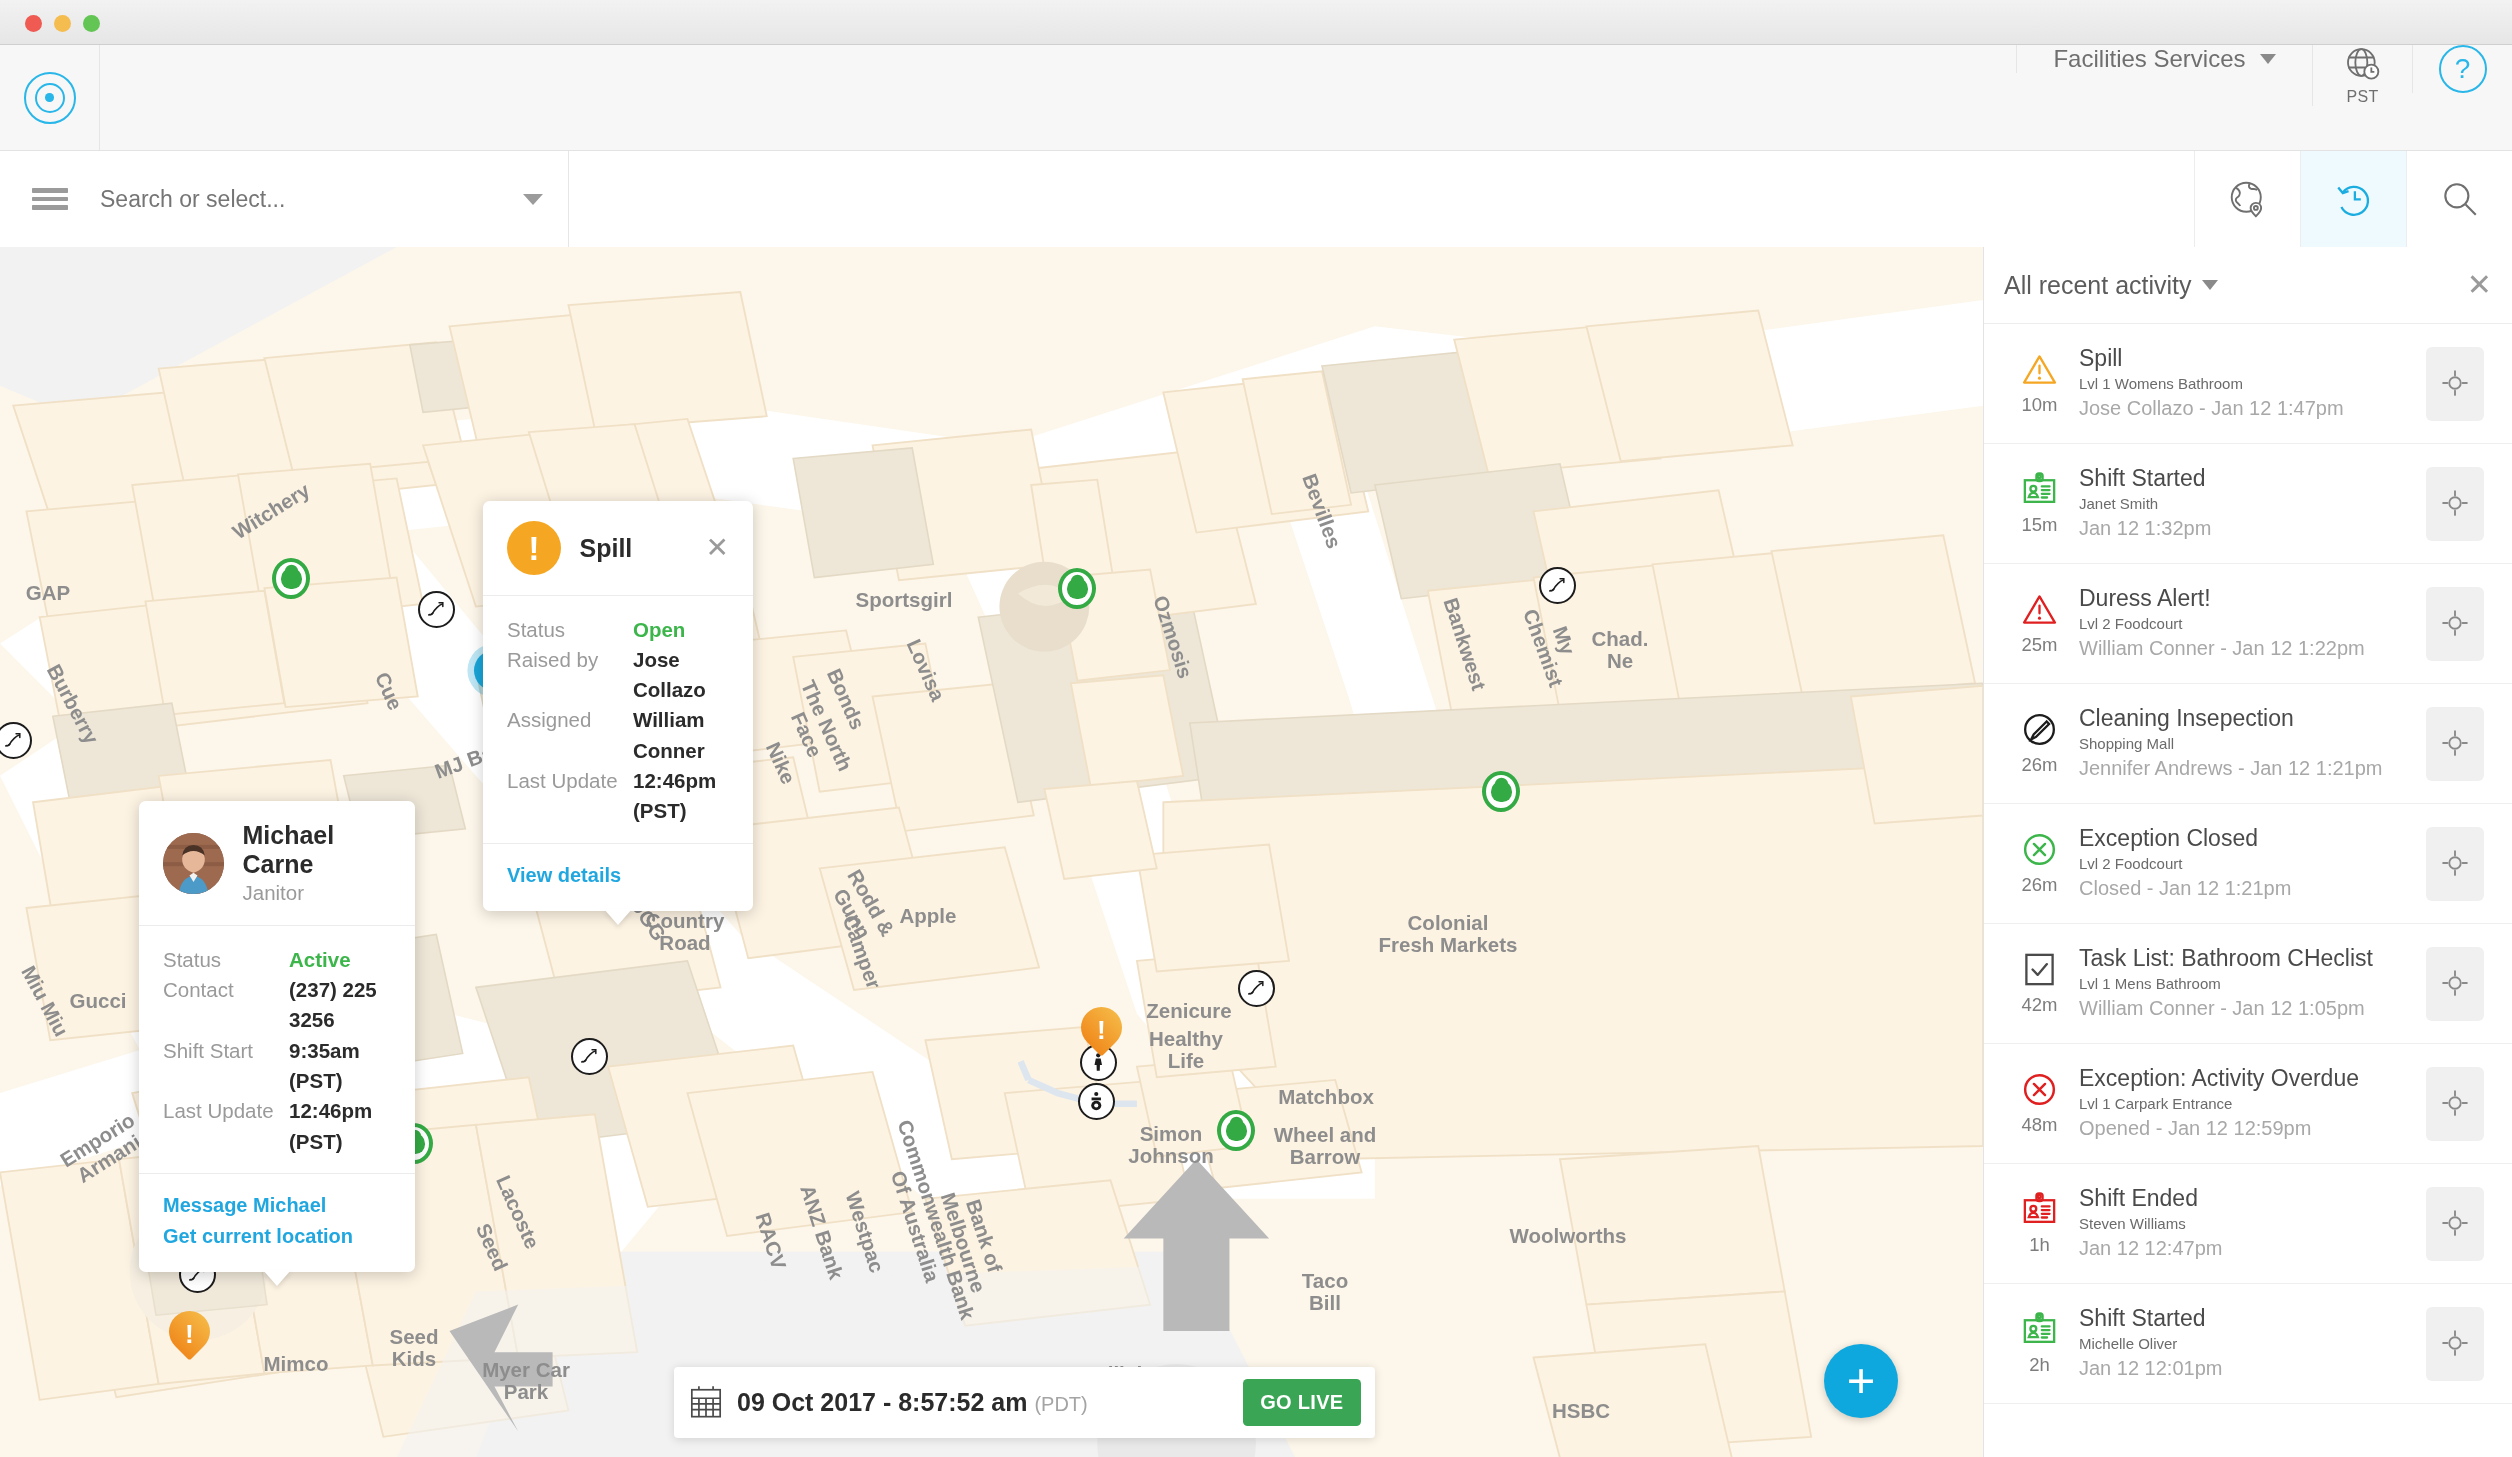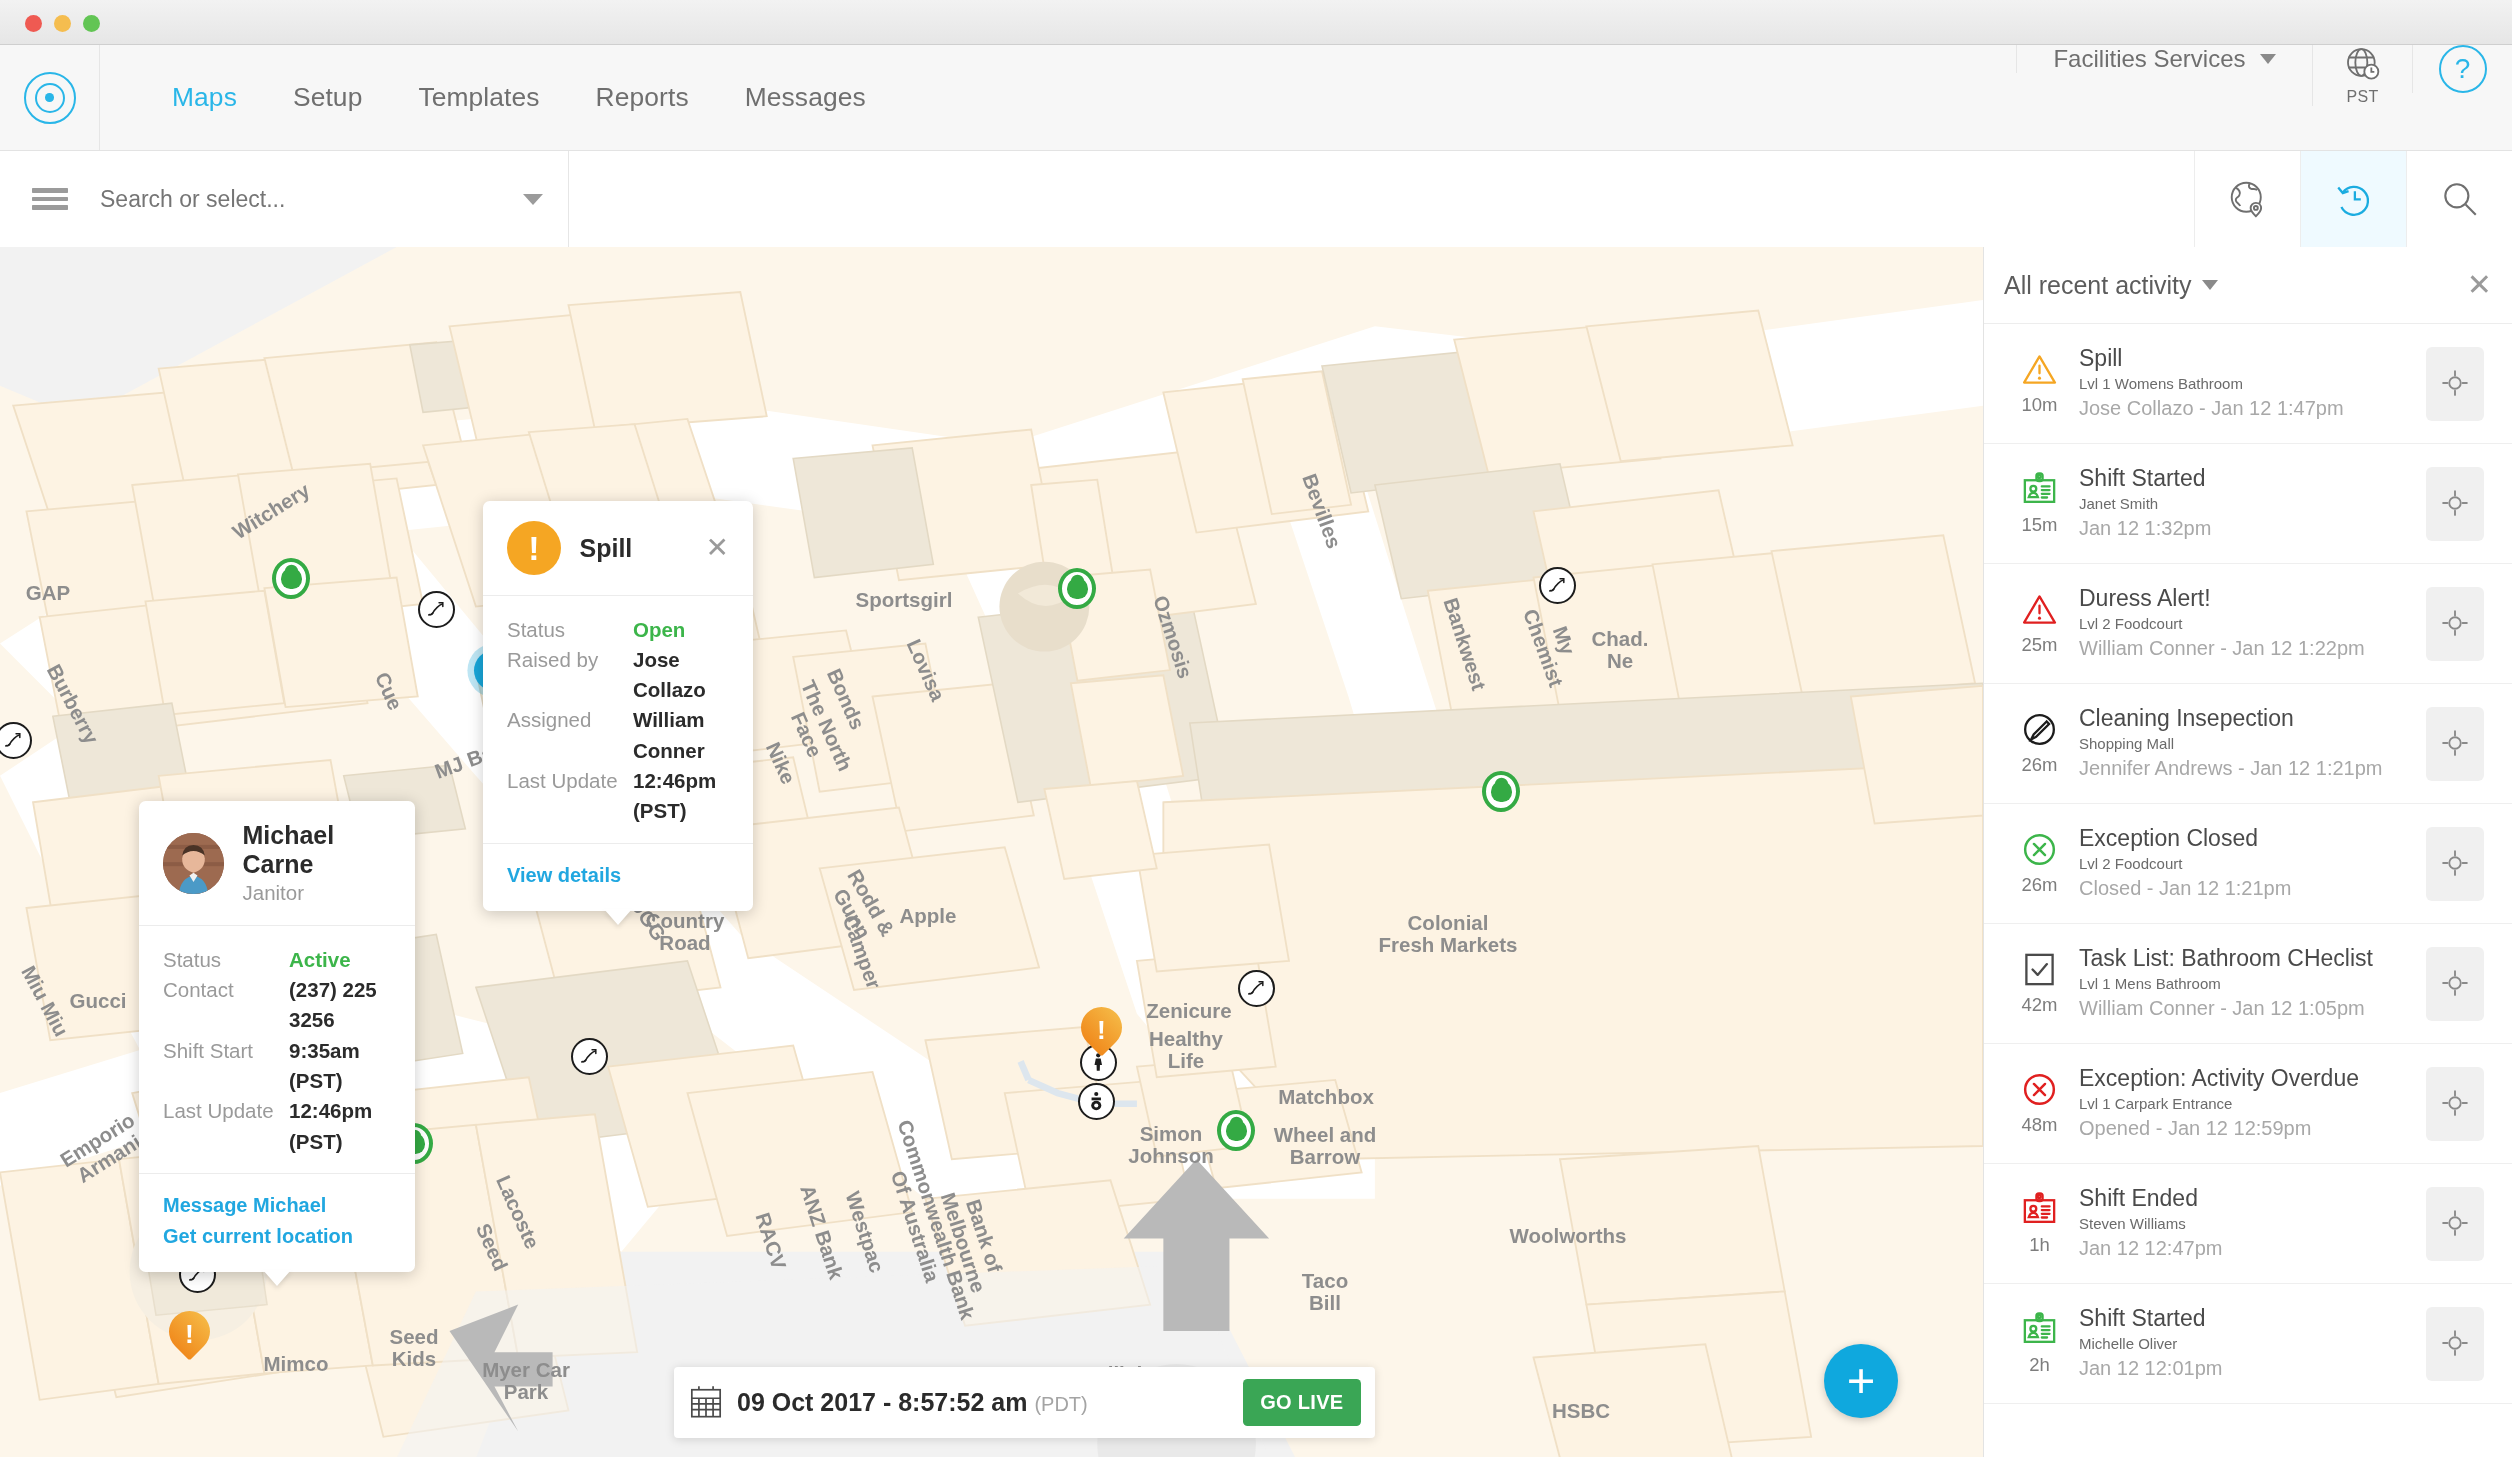--- a/index.html
+++ b/index.html
@@ -222,27 +222,20 @@
   </div>
 </div>
 
 <div class="topnav">
   <div class="logo-cell">
     <div class="logo-ring">
       <div class="logo-ring2">
           <div class="logo-dot"></div>
         </div>
     </div>
-  </div>
-  <div class="nav-links">
-    <div class="nav-link active">Maps</div>
-    <div class="nav-link">Setup</div>
-    <div class="nav-link">Templates</div>
-    <div class="nav-link">Reports</div>
-    <div class="nav-link">Messages</div>
   </div>
   <div class="topnav-right">
     <div class="org-cell">
       <span>Facilities Services</span>
       <span class="caret"></span>
     </div>
     <div class="tz-cell">
       <svg width="40" height="40" viewBox="0 0 24 24" fill="none" stroke="#6f6f6f" stroke-width="1.1">
         <circle cx="11" cy="10.5" r="8"></circle>
         <ellipse cx="11" cy="10.5" rx="3.6" ry="8"></ellipse>

